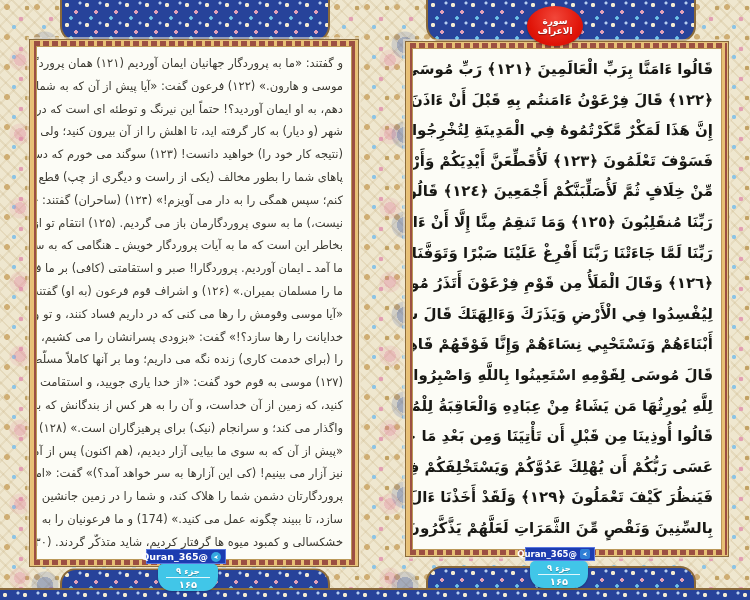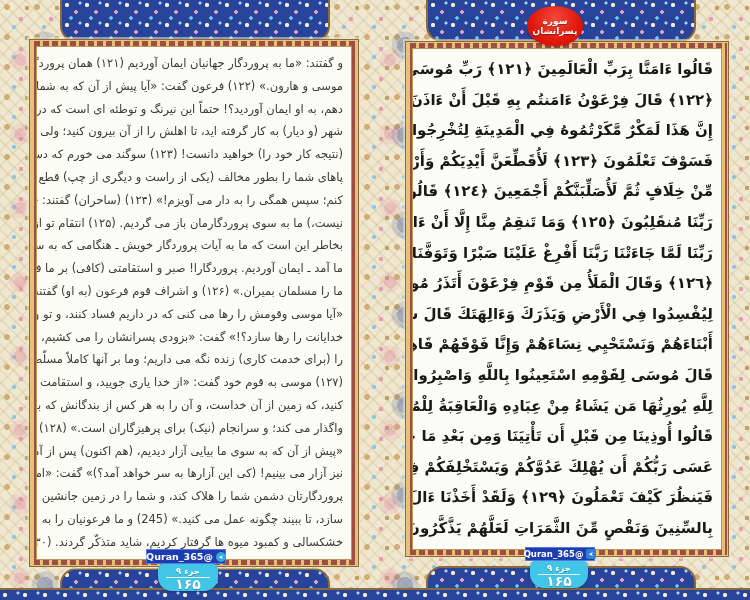--- a/index.html
+++ b/index.html
@@ -66,21 +66,21 @@
     position:absolute;display:flex;align-items:center;justify-content:center;
     border-radius:50%;color:#fff;font-size:9px;font-weight:bold;
     background:radial-gradient(ellipse at 50% 30%, #f2473a 0%, #e01408 65%, #c50d04 100%);
     box-shadow:0 1px 2px rgba(0,0,0,.35);text-shadow:0 1px 1px rgba(0,0,0,.4);
     z-index:6;text-align:center;padding:0 3px;box-sizing:border-box;
   }
   .badge-surah-left{left:157px;top:6px;width:58px;height:40px;}
   .badge-surah-right{left:527px;top:6px;width:56px;height:40px;}
   
   .channel{
-    position:absolute;display:flex;align-items:center;gap:3px;justify-content:center;
+    position:absolute;display:flex;align-items:center;gap:3px;justify-content:space-between;
     background:#1c3cb0;border:1px solid #5a77e0;color:#fff;
     font-size:9.5px;font-weight:bold;z-index:7;padding:1px 4px;box-sizing:border-box;
   }
   .channel-left{left:146px;top:549px;width:80px;height:15px;}
   .channel-right{left:525px;top:547px;width:70px;height:14px;font-size:8.5px;}
   .tg-icon{
     display:inline-flex;align-items:center;justify-content:center;
     width:10px;height:10px;border-radius:50%;background:#35a8e0;color:#fff;
     font-size:6px;line-height:1;transform:scaleX(-1);flex:0 0 auto;
   }
@@ -88,21 +88,21 @@
   
   .juz{
     position:absolute;z-index:6;background:#41c6e8;
     border-radius:5px 5px 14px 14px;color:#fff;text-align:center;
     box-shadow:0 1px 2px rgba(0,0,0,.25);overflow:hidden;
     display:flex;flex-direction:column;justify-content:center;
   }
   .juz-left{left:158px;top:564px;width:60px;height:27px;}
   .juz-right{left:530px;top:561px;width:58px;height:27px;}
   .juz-row{font-size:8.5px;font-weight:bold;line-height:12px;text-shadow:0 1px 1px rgba(0,0,0,.3);}
-  .juz-row.num{font-size:14px;line-height:13px;}
+  .juz-row.num{font-size:10px;line-height:13px;}
   .juz-div{height:1px;background:rgba(255,255,255,.85);margin:0 8px;}
 </style>
 </head>
 <body>
 
 <div id="canvas">
 
   <div class="bg"></div>
 
   <div class="blue-zone crest-left"></div>
@@ -127,21 +127,21 @@
           <div class="line">ما را مسلمان بمیران.» (۱۲۶) و اشراف قوم فرعون (به او) گفتند:</div>
           <div class="line">«آیا موسی وقومش را رها می کنی که در داریم فساد کنند، و تو و</div>
           <div class="line">خدایانت را رها سازد؟!» گفت: «بزودی پسرانشان را می کشیم، و زنانشان</div>
           <div class="line">را (برای خدمت کاری) زنده نگه می داریم؛ وما بر آنها کاملاً مسلّطیم.»</div>
           <div class="line">(۱۲۷) موسی به قوم خود گفت: «از خدا یاری جویید، و استقامت پیشه</div>
           <div class="line">کنید، که زمین از آن خداست، و آن را به هر کس از بندگانش که بخواهد،</div>
           <div class="line">واگذار می کند؛ و سرانجام (نیک) برای پرهیزگاران است.» (۱۲۸) گفتند:</div>
           <div class="line">«پیش از آن که به سوی ما بیایی آزار دیدیم، (هم اکنون) پس از آمدنت</div>
           <div class="line">نیز آزار می بینیم! (کی این آزارها به سر خواهد آمد؟)» گفت: «امید است</div>
           <div class="line">پروردگارتان دشمن شما را هلاک کند، و شما را در زمین جانشین (آنها)</div>
-          <div class="line">سازد، تا ببیند چگونه عمل می کنید.» (245) و ما فرعونیان را به</div>
+          <div class="line">سازد، تا ببیند چگونه عمل می کنید.» (174) و ما فرعونیان را به</div>
           <div class="line">خشکسالی و کمبود میوه ها گرفتار کردیم، شاید متذکّر گردند. (۱۳۰)</div>
         </div>
     </div>
   </div>
 
   <div class="page page-right">
     <div class="frame">
       <div class="panel ar-text">
           <div class="line">قَالُوا ءَامَنَّا بِرَبِّ الْعَالَمِينَ ﴿١٢١﴾ رَبِّ مُوسَى وَهَارُونَ</div>
           <div class="line">﴿١٢٢﴾ قَالَ فِرْعَوْنُ ءَامَنتُم بِهِ قَبْلَ أَنْ ءَاذَنَ لَكُمْ</div>
@@ -156,21 +156,21 @@
           <div class="line">قَالَ مُوسَى لِقَوْمِهِ اسْتَعِينُوا بِاللَّهِ وَاصْبِرُوا إِنَّ الْأَرْضَ</div>
           <div class="line">لِلَّهِ يُورِثُهَا مَن يَشَاءُ مِنْ عِبَادِهِ وَالْعَاقِبَةُ لِلْمُتَّقِينَ ﴿١٢٨﴾</div>
           <div class="line">قَالُوا أُوذِينَا مِن قَبْلِ أَن تَأْتِيَنَا وَمِن بَعْدِ مَا جِئْتَنَا قَالَ</div>
           <div class="line">عَسَى رَبُّكُمْ أَن يُهْلِكَ عَدُوَّكُمْ وَيَسْتَخْلِفَكُمْ فِي الْأَرْضِ</div>
           <div class="line">فَيَنظُرَ كَيْفَ تَعْمَلُونَ ﴿١٢٩﴾ وَلَقَدْ أَخَذْنَا ءَالَ فِرْعَوْنَ</div>
           <div class="line">بِالسِّنِينَ وَنَقْصٍ مِّنَ الثَّمَرَاتِ لَعَلَّهُمْ يَذَّكَّرُونَ ﴿١٣٠﴾</div>
         </div>
     </div>
   </div>
 
-  <div class="badge-surah badge-surah-right">سورة پسرانشان</div>
+  <div class="badge-surah badge-surah-right">سورة الاعراف</div>
 
   <div class="channel channel-left">
     <span class="tg-icon">➤</span>
     <span>@Quran_365</span>
   </div>
   <div class="channel channel-right">
     <span class="tg-icon square">➤</span>
     <span>@Quran_365</span>
   </div>
 

